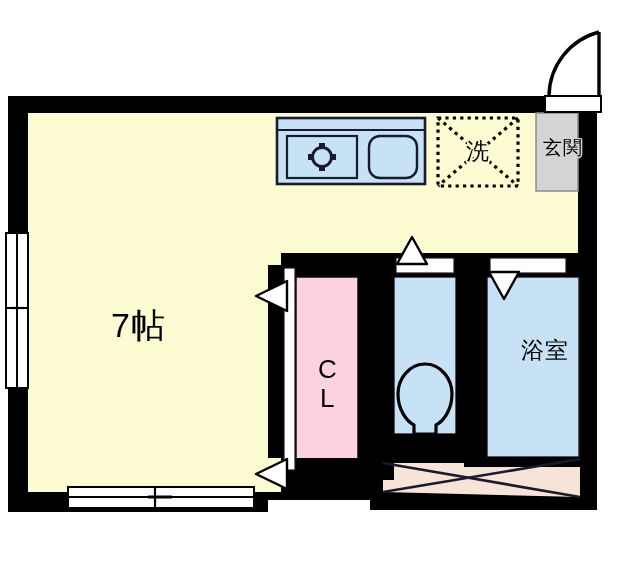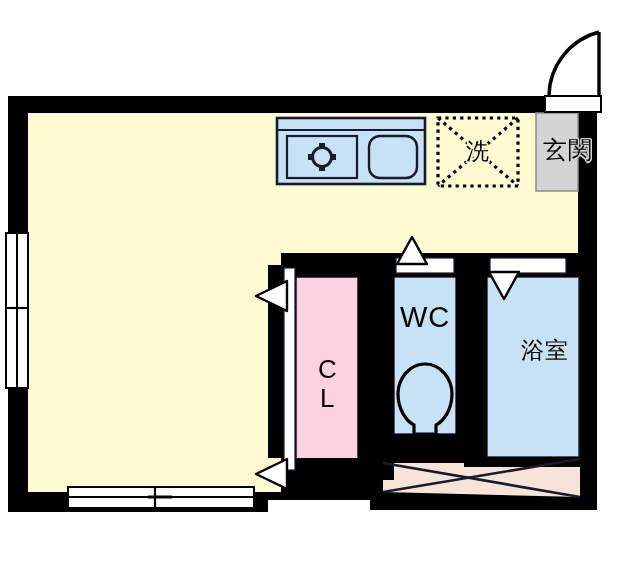--- a/index.html
+++ b/index.html
@@ -66,21 +66,21 @@
   .label-bath {
     font-size: 23px;
     letter-spacing: 1px;
     text-shadow:
       1.5px 0 0 #c6e2f4, -1.5px 0 0 #c6e2f4,
       0 1.5px 0 #c6e2f4, 0 -1.5px 0 #c6e2f4,
       1px 1px 0 #c6e2f4, -1px -1px 0 #c6e2f4,
       1px -1px 0 #c6e2f4, -1px 1px 0 #c6e2f4;
   }
   .label-entrance {
-    font-size: 24px;
+    font-size: 19px;
     letter-spacing: 1px;
     text-shadow:
       1.5px 0 0 #d4d4d4, -1.5px 0 0 #d4d4d4,
       0 1.5px 0 #d4d4d4, 0 -1.5px 0 #d4d4d4,
       1px 1px 0 #d4d4d4, -1px -1px 0 #d4d4d4,
       1px -1px 0 #d4d4d4, -1px 1px 0 #d4d4d4;
   }
   .label-wash {
     font-size: 23px;
     letter-spacing: 1px;
@@ -245,26 +245,26 @@
         <rect x="68" y="487" width="186" height="21" fill="#ffffff" stroke="#000000" stroke-width="2"></rect>
         <line x1="68" y1="497" x2="254" y2="497" stroke="#000000" stroke-width="2"></line>
         <line x1="155" y1="487" x2="155" y2="508" stroke="#000000" stroke-width="2.2"></line>
         <line x1="148" y1="497" x2="172" y2="497" stroke="#000000" stroke-width="3"></line>
       </g>
     </g>
 
   </svg>
 
 
+  <div class="label label-size" style="left:111px; top:308px;">7帖</div>
 
   <div class="label label-cl" style="left:318px; top:355px;">C</div>
 
   <div class="label label-cl" style="left:320px; top:384px;">L</div>
 
-  <div class="label label-wc" style="left:400px; top:303px;">WC</div>
 
   <div class="label label-bath" style="left:521px; top:339px;text-align:center;">浴室</div>
 
   <div class="label label-entrance" style="left:543px; top:138px;">玄関</div>
 
   <div class="label label-wash" style="left:466px; top:140px;">洗</div>
 
 </div>
 
 </body></html>

